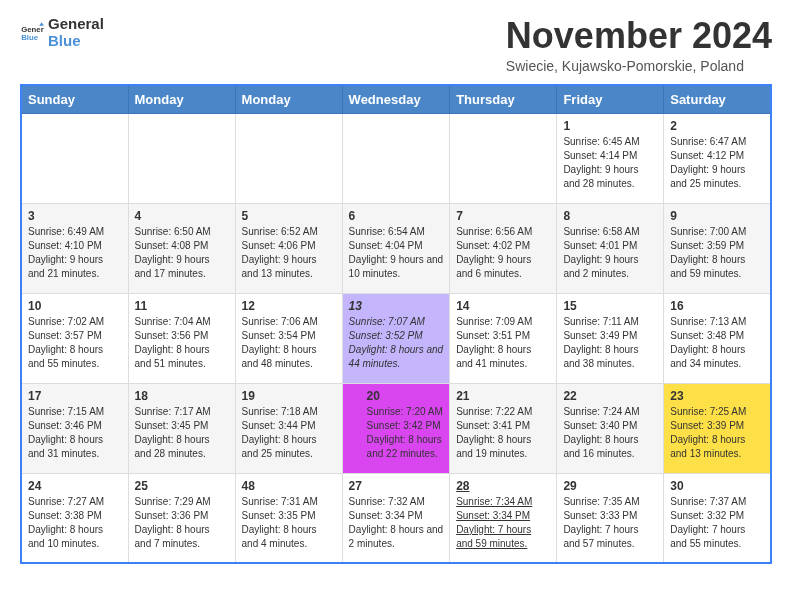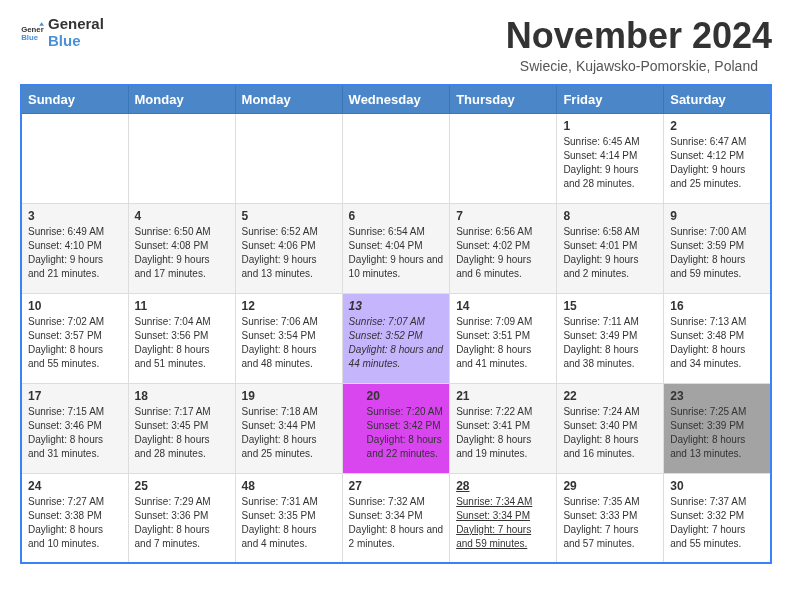--- a/index.html
+++ b/index.html
@@ -19,21 +19,21 @@
     .logo {
       display: flex;
       align-items: center;
       gap: 4px;
     }
     .logo-icon {
       width: 24px;
       height: 24px;
     }
     .title-section {
-      text-align: center;
+      text-align: left;
     }
     .month-title {
       font-size: 36px;
       font-weight: bold;
       color: #333;
       line-height: 1.1;
     }
     .location-subtitle {
       font-size: 14px;
       color: #555;
@@ -208,21 +208,21 @@
           <div class="day-info">Sunrise: 7:20 AM<br>Sunset: 3:42 PM<br>Daylight: 8 hours and 22 minutes.</div>
         </td>
         <td style="background: rgb(245, 245, 245); min-height: 90px; height: 90px;">
           <span class="day-number">21</span>
           <div class="day-info">Sunrise: 7:22 AM<br>Sunset: 3:41 PM<br>Daylight: 8 hours and 19 minutes.</div>
         </td>
         <td style="background: rgb(245, 245, 245); min-height: 90px; height: 90px;">
           <span class="day-number">22</span>
           <div class="day-info">Sunrise: 7:24 AM<br>Sunset: 3:40 PM<br>Daylight: 8 hours and 16 minutes.</div>
         </td>
-        <td style="background: #a3a3a3; min-height: 90px; height: 90px;">
+        <td style="background: #fde047; min-height: 90px; height: 90px;">
           <span class="day-number">23</span>
           <div class="day-info">Sunrise: 7:25 AM<br>Sunset: 3:39 PM<br>Daylight: 8 hours and 13 minutes.</div>
         </td>
       </tr>
       <tr>
         <td style="background: rgb(255, 255, 255); min-height: 90px; height: 90px;">
           <span class="day-number">24</span>
           <div class="day-info">Sunrise: 7:27 AM<br>Sunset: 3:38 PM<br>Daylight: 8 hours and 10 minutes.</div>
         </td>
         <td style="background: rgb(255, 255, 255); min-height: 90px; height: 90px;">

